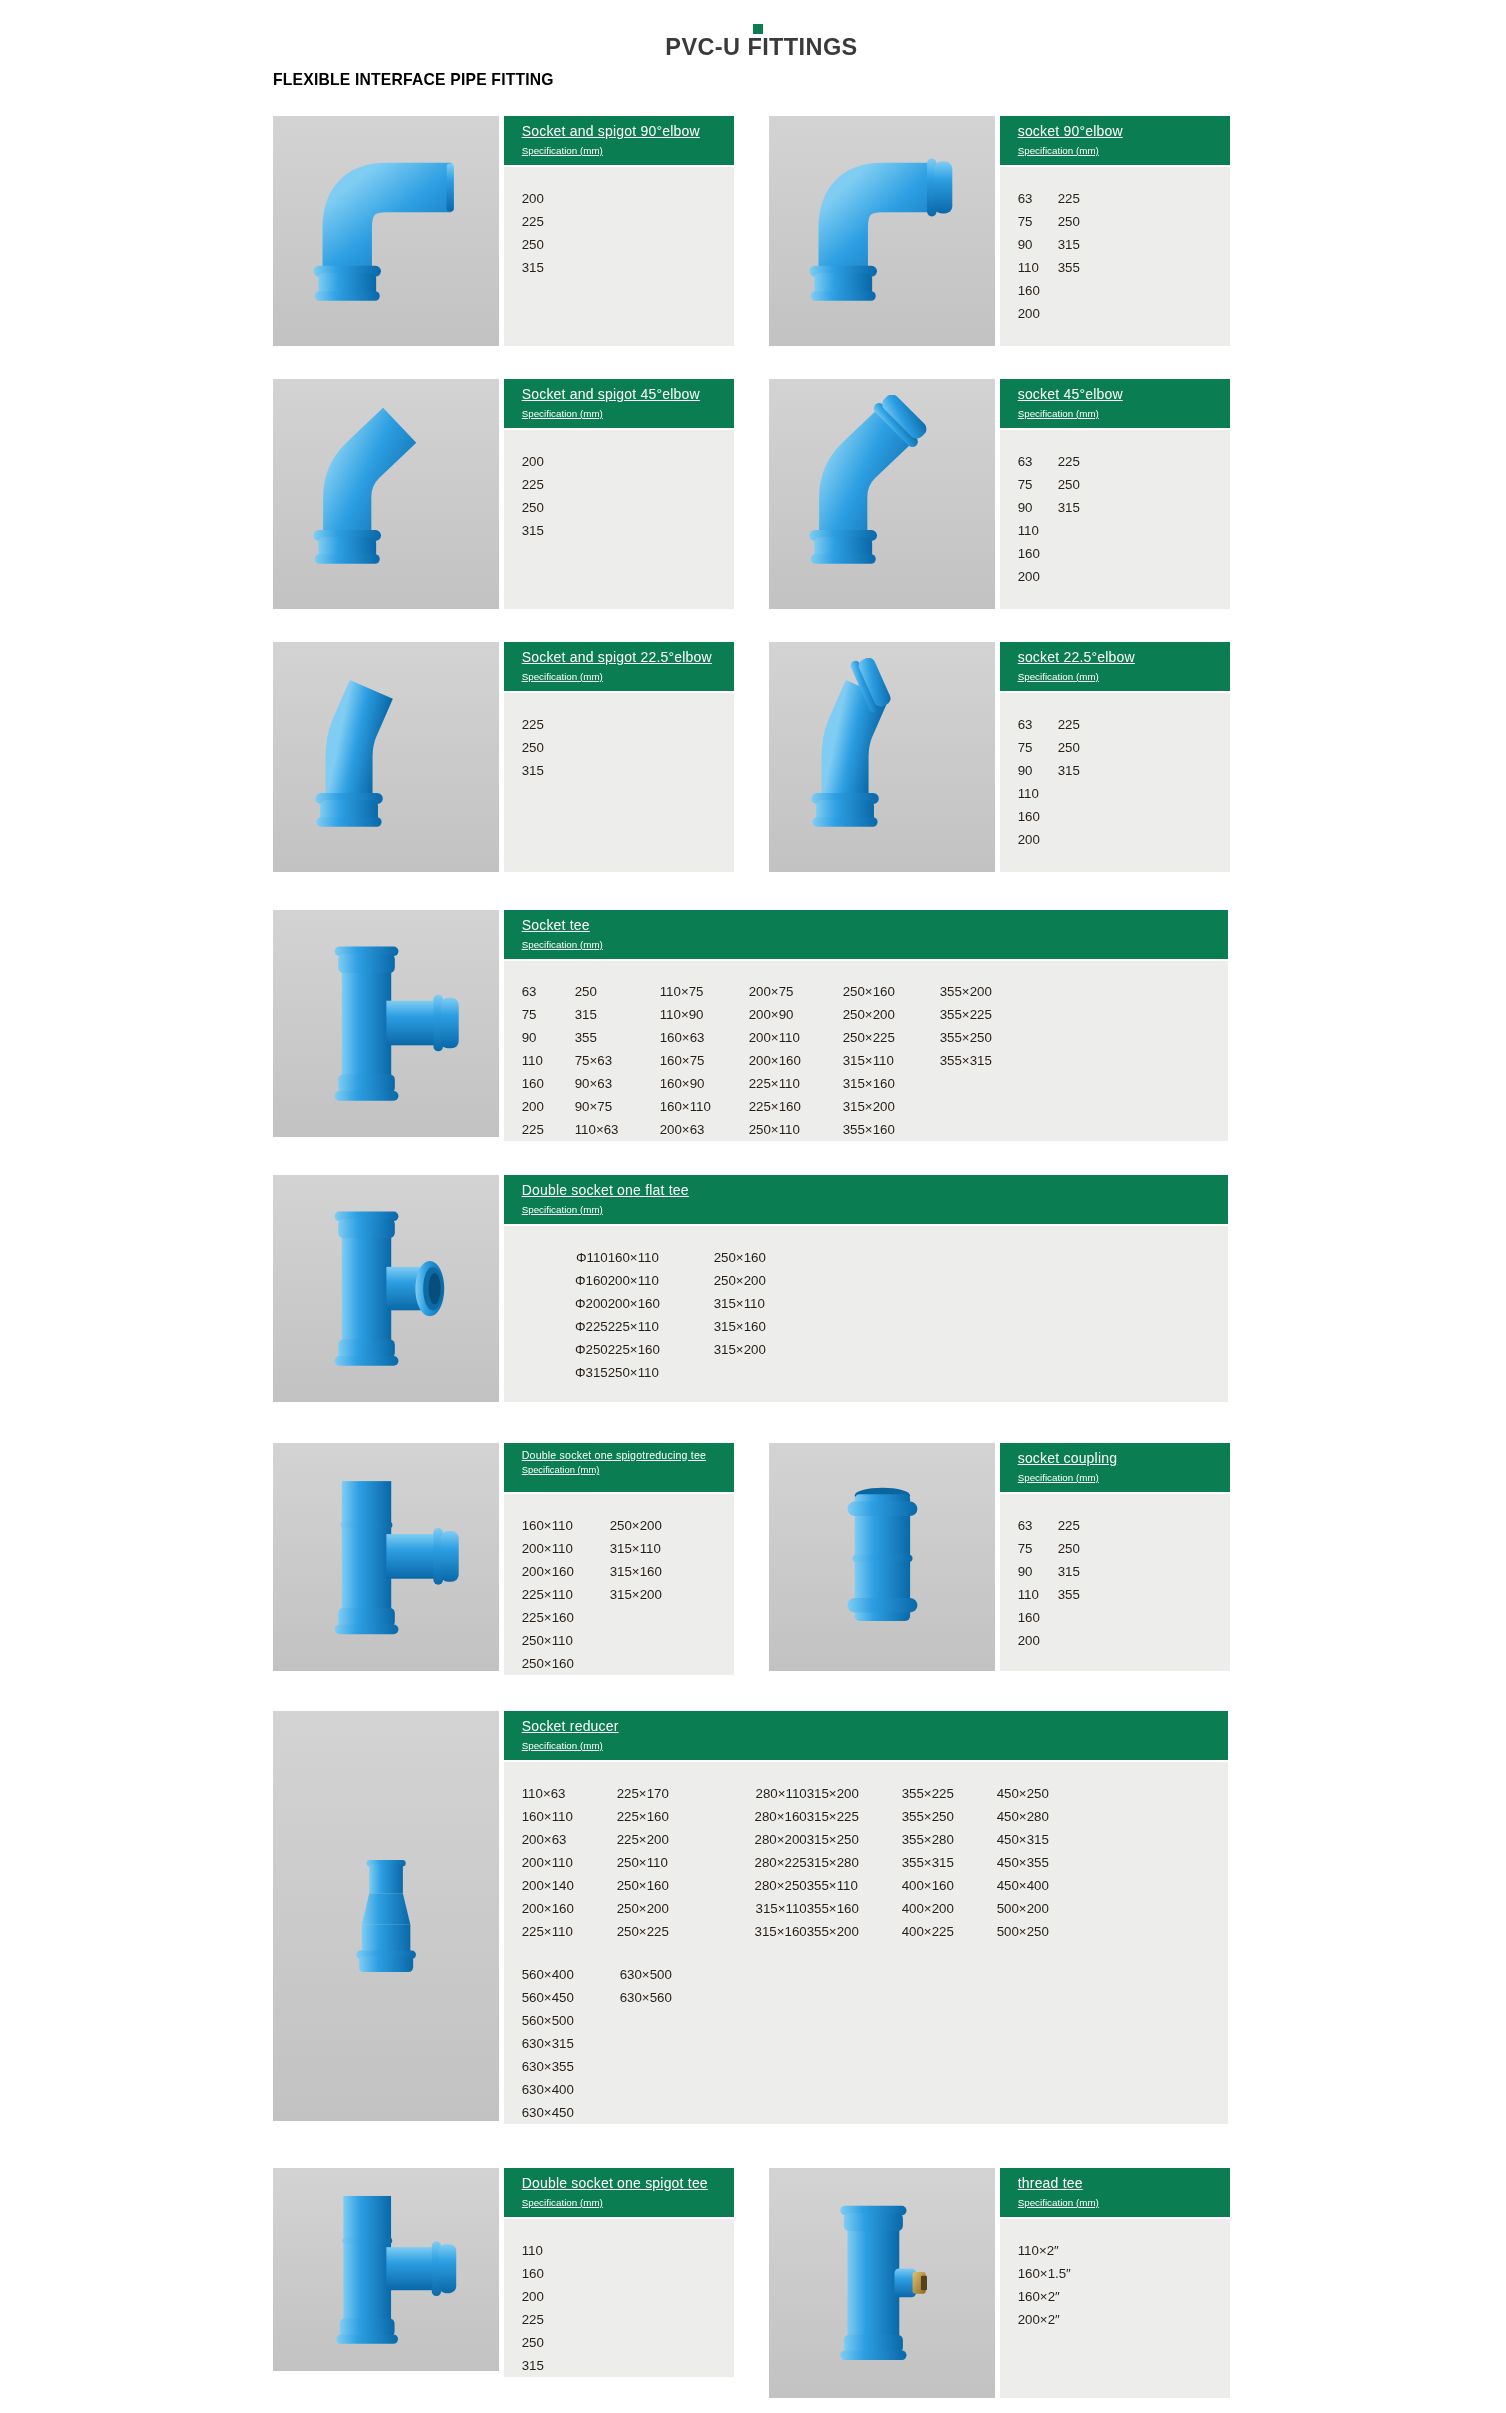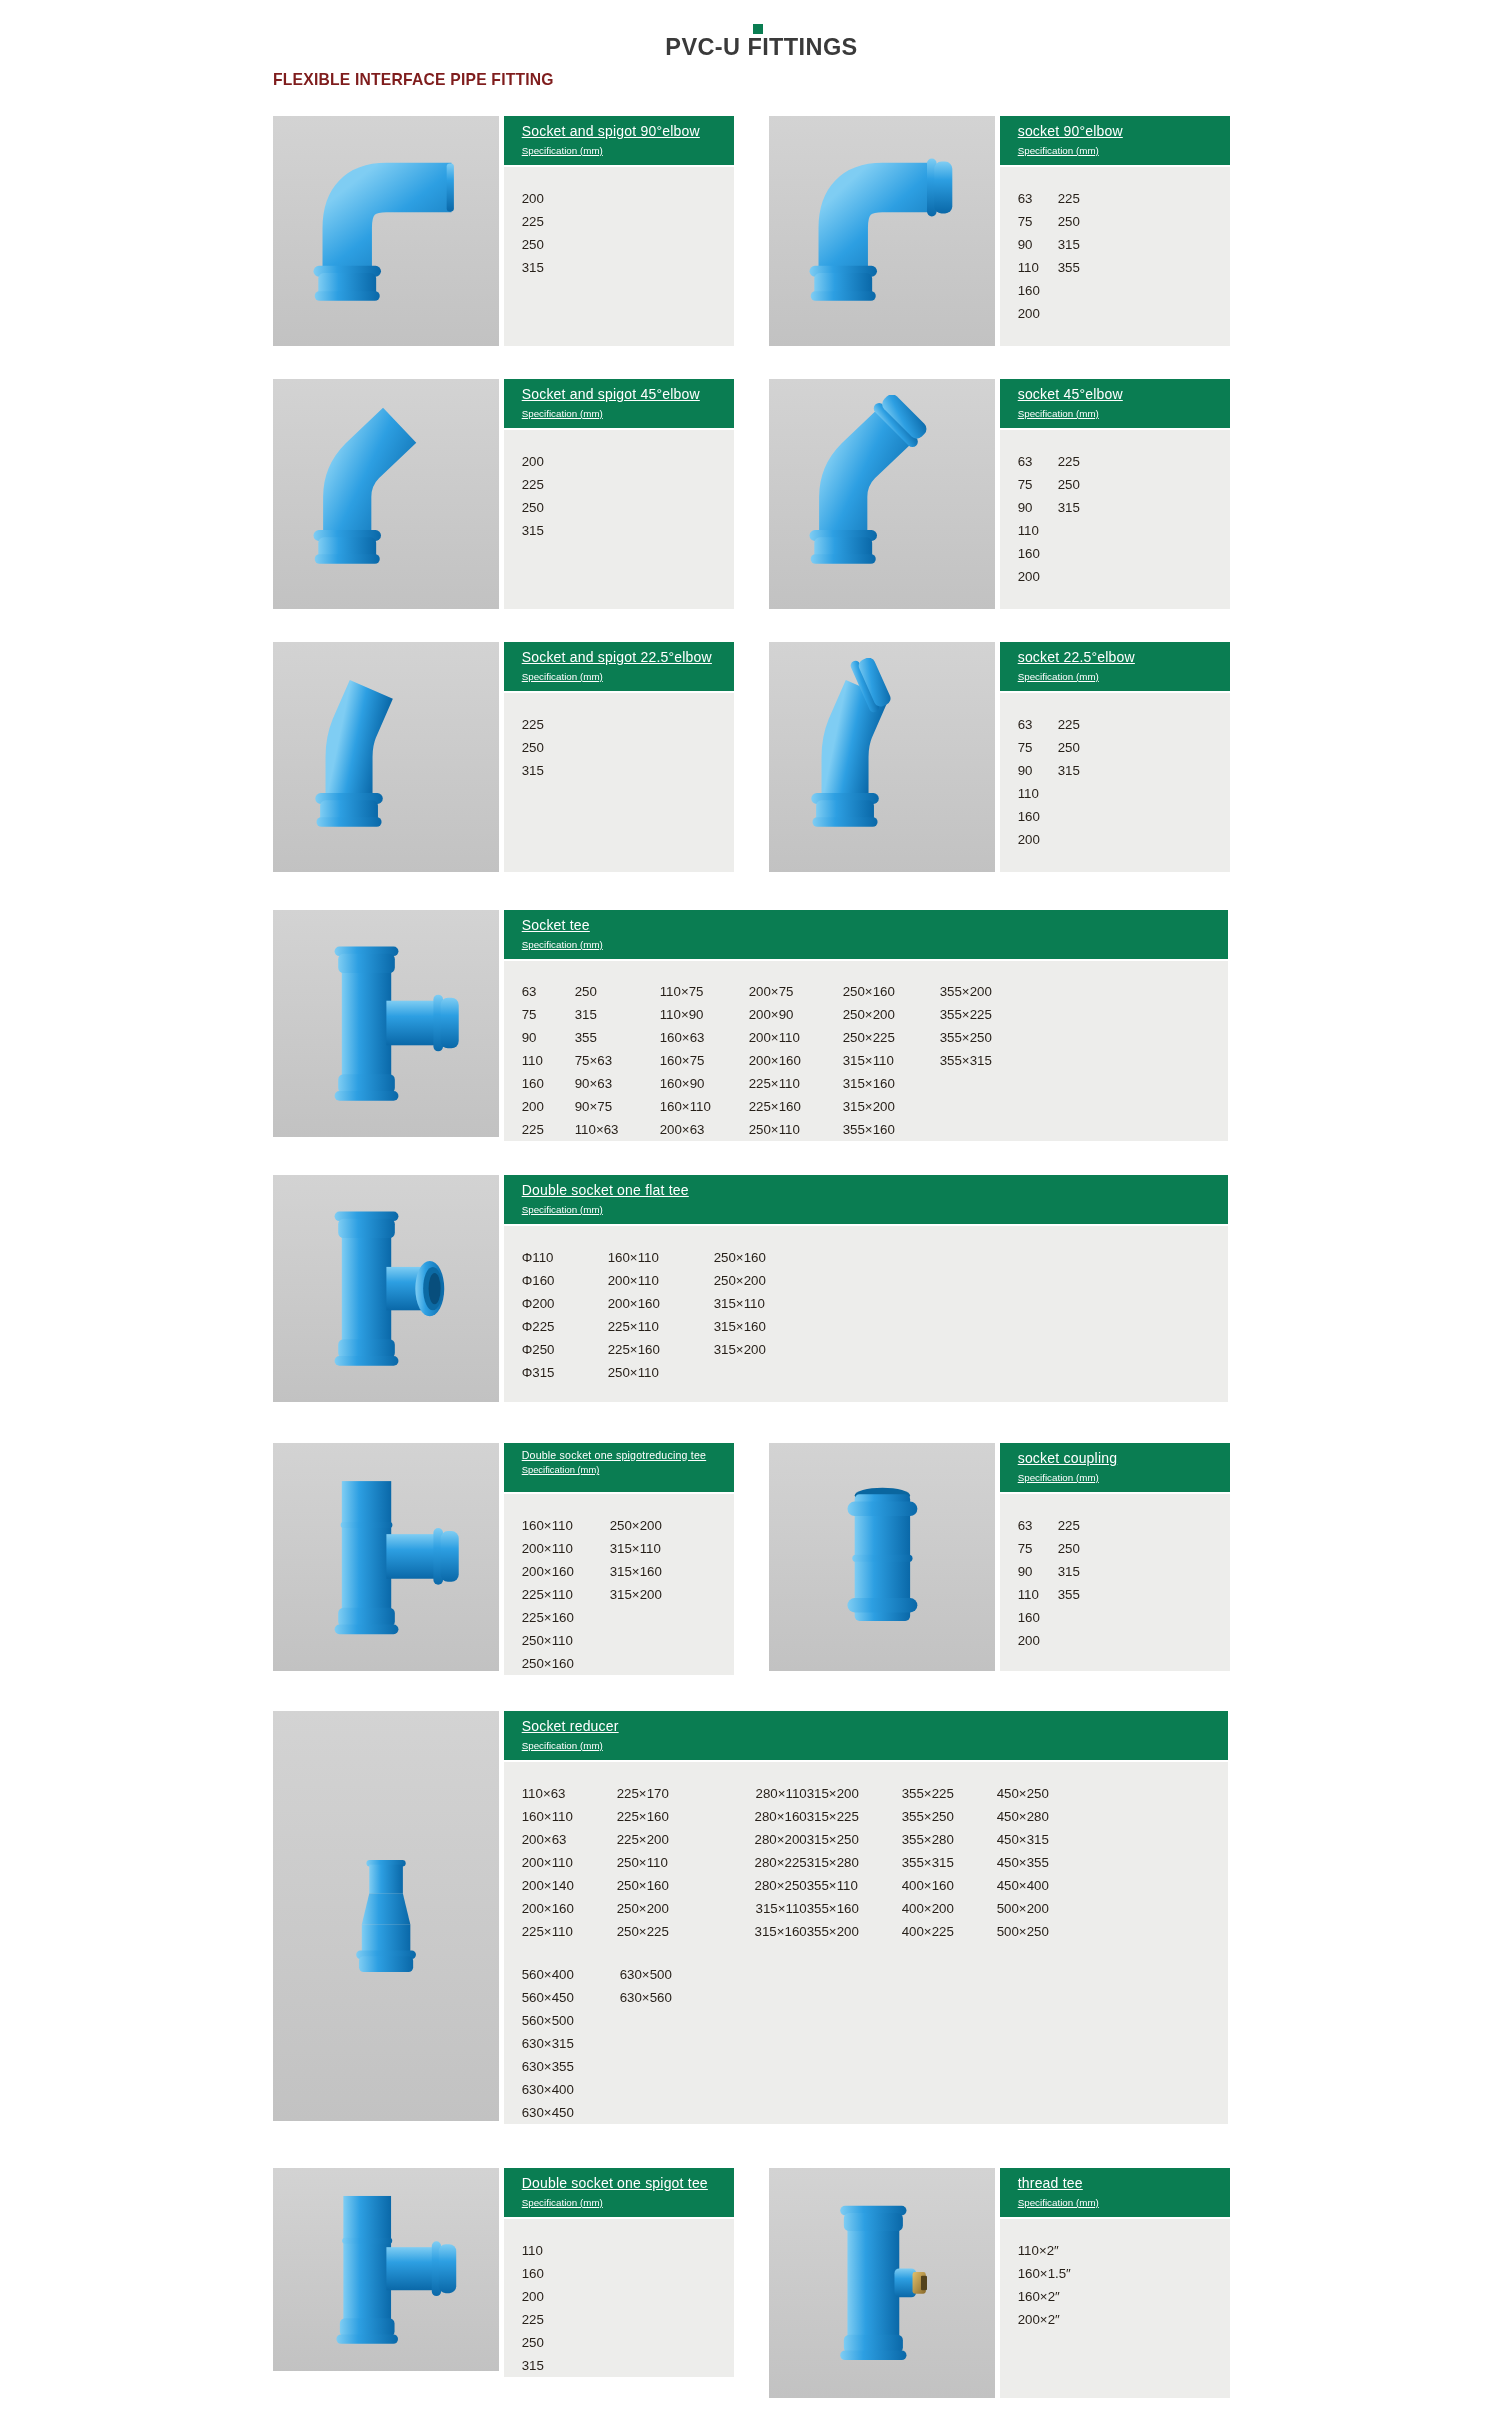--- a/index.html
+++ b/index.html
@@ -2,21 +2,21 @@
 <html style="font-size:12.6px"><head>
 <meta charset="utf-8">
 <style>
   html,body{margin:0;padding:0;background:#fff;font-family:"Liberation Sans",sans-serif;}
   .page{position:relative;width:1506px;height:2413px;background:#fff;overflow:hidden;}
 
   .sec-head{position:absolute;left:275px;top:23.5px;width:973px;display:flex;align-items:center;flex-direction:column;}
   .sec-bar{width:10.2px;height:24px;background:#0a7d52;margin-right:7.8px;flex:0 0 10.2px;}
   .sec-title{font-size:23.5px;font-weight:bold;color:#3a3a3a;letter-spacing:0.4px;white-space:nowrap;}
   .sec-dots{flex:1;height:0;border-bottom:2.4px dotted #0a7d52;margin-left:7.8px;transform:translateY(7px);}
-  .sub-title{position:absolute;left:273px;top:71px;font-size:15.7px;font-weight:bold;color:#7f1d1d;letter-spacing:0.2px;}
+  .sub-title{position:absolute;left:273px;top:71px;font-size:15.7px;font-weight:bold;color:#000000;letter-spacing:0.2px;}
 
   .card{position:absolute;display:flex;gap:4.7px;}
   .img-area{flex:0 0 226px;background:linear-gradient(180deg,#d3d3d3,#c2c2c2);display:flex;align-items:center;justify-content:center;overflow:hidden;}
   .img-area svg{width:80%;height:86%;}
   .text-area{flex:1;display:flex;flex-direction:column;min-width:0;}
   .card-head{background:#0a7d52;color:#fff;flex:0 0 49px;box-sizing:border-box;padding:7px 6.3px 0 18px;text-decoration:underline;}
   .card-title{margin:0;font-size:14px;font-weight:normal;letter-spacing:0.2px;white-space:nowrap;}
   .spec-lbl{font-size:9.8px;margin-top:5.5px;}
   .tight .card-title{font-size:10.6px;}
   .tight.card-head{padding-top:5.5px;}
@@ -347,21 +347,21 @@
         <ellipse cx="230" cy="150" rx="10" ry="26" fill="#084e7c"></ellipse>
       </svg>
     </div>
     <div class="text-area">
       <header class="card-head">
         <h3 class="card-title">Double socket one flat tee</h3>
         <div class="spec-lbl">Specification (mm)</div>
       </header>
       <div class="spec">
         <div class="spec-cols">
-            <div class="spec-col" style="width: 86px;">
+            <div class="spec-col" style="width: 86px; text-align: right;">
               <div class="spec-val">Φ110</div>
               <div class="spec-val">Φ160</div>
               <div class="spec-val">Φ200</div>
               <div class="spec-val">Φ225</div>
               <div class="spec-val">Φ250</div>
               <div class="spec-val">Φ315</div>
             </div>
             <div class="spec-col" style="width: 106px;">
               <div class="spec-val">160×110</div>
               <div class="spec-val">200×110</div>

